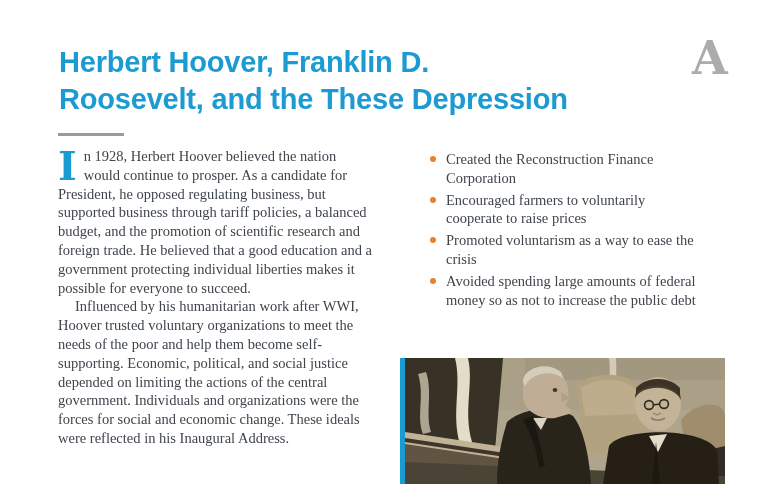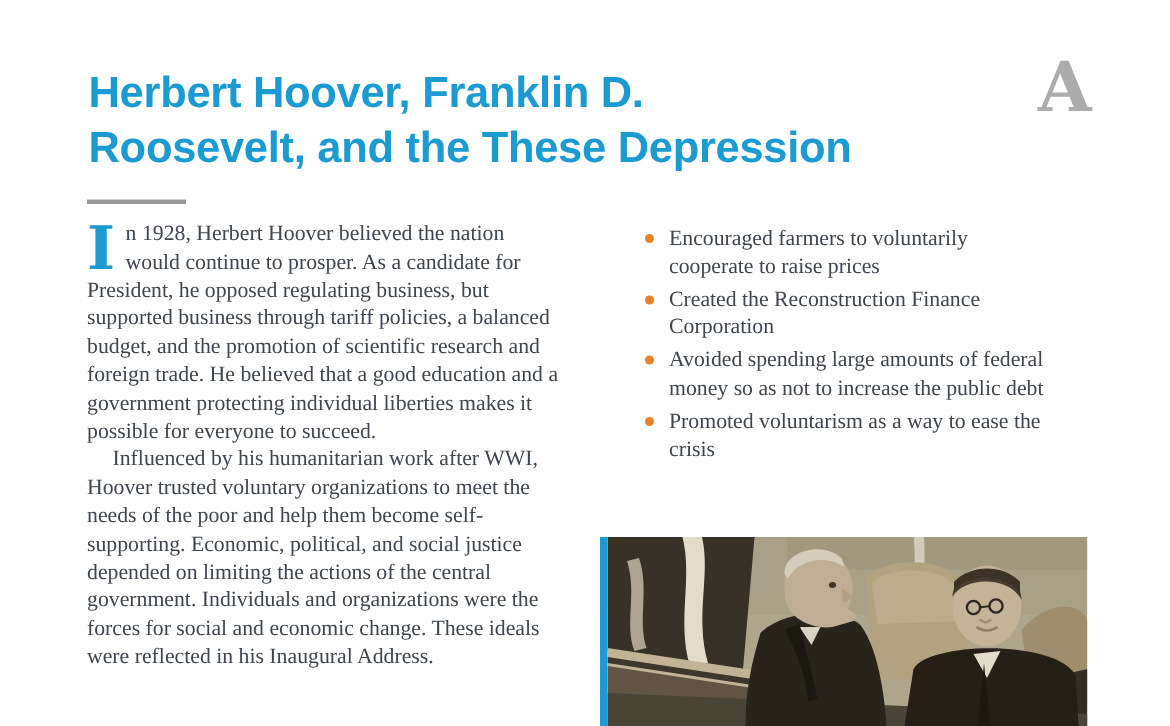--- a/index.html
+++ b/index.html
@@ -90,33 +90,33 @@
 
   <div class="col-left">
     <p class="para1"><span class="dropcap">I</span><span>n 1928, Herbert Hoover believed the nation would continue to prosper. As a candidate for President, he opposed regulating business, but supported business through tariff policies, a balanced budget, and the promotion of scientific research and foreign trade. He believed that a good education and a government protecting individual liberties makes it possible for everyone to succeed.</span></p>
     <p class="para2">Influenced by his humanitarian work after WWI, Hoover trusted voluntary organizations to meet the needs of the poor and help them become self-supporting. Economic, political, and social justice depended on limiting the actions of the central government. Individuals and organizations were the forces for social and economic change. These ideals were reflected in his Inaugural Address.</p>
   </div>
 
   <div class="col-right">
     <ul class="bullet-list">
       <li class="bullet-item">
         <span class="bullet-dot"></span>
+        <span class="bullet-text">Created the Reconstruction Finance Corporation</span>
+      </li>
+      <li class="bullet-item">
+        <span class="bullet-dot"></span>
         <span class="bullet-text">Encouraged farmers to voluntarily cooperate to raise prices</span>
       </li>
       <li class="bullet-item">
         <span class="bullet-dot"></span>
-        <span class="bullet-text">Created the Reconstruction Finance Corporation</span>
+        <span class="bullet-text">Promoted voluntarism as a way to ease the crisis</span>
       </li>
       <li class="bullet-item">
         <span class="bullet-dot"></span>
         <span class="bullet-text">Avoided spending large amounts of federal money so as not to increase the public debt</span>
-      </li>
-      <li class="bullet-item">
-        <span class="bullet-dot"></span>
-        <span class="bullet-text">Promoted voluntarism as a way to ease the crisis</span>
       </li>
     </ul>
   </div>
 
   <figure class="photo-figure">
     <div class="photo-accent-bar"></div>
 
     <svg viewBox="0 0 320 126" preserveAspectRatio="none" role="img">
 
       <rect x="0" y="0" width="320" height="126" fill="#b2a68f"></rect>

